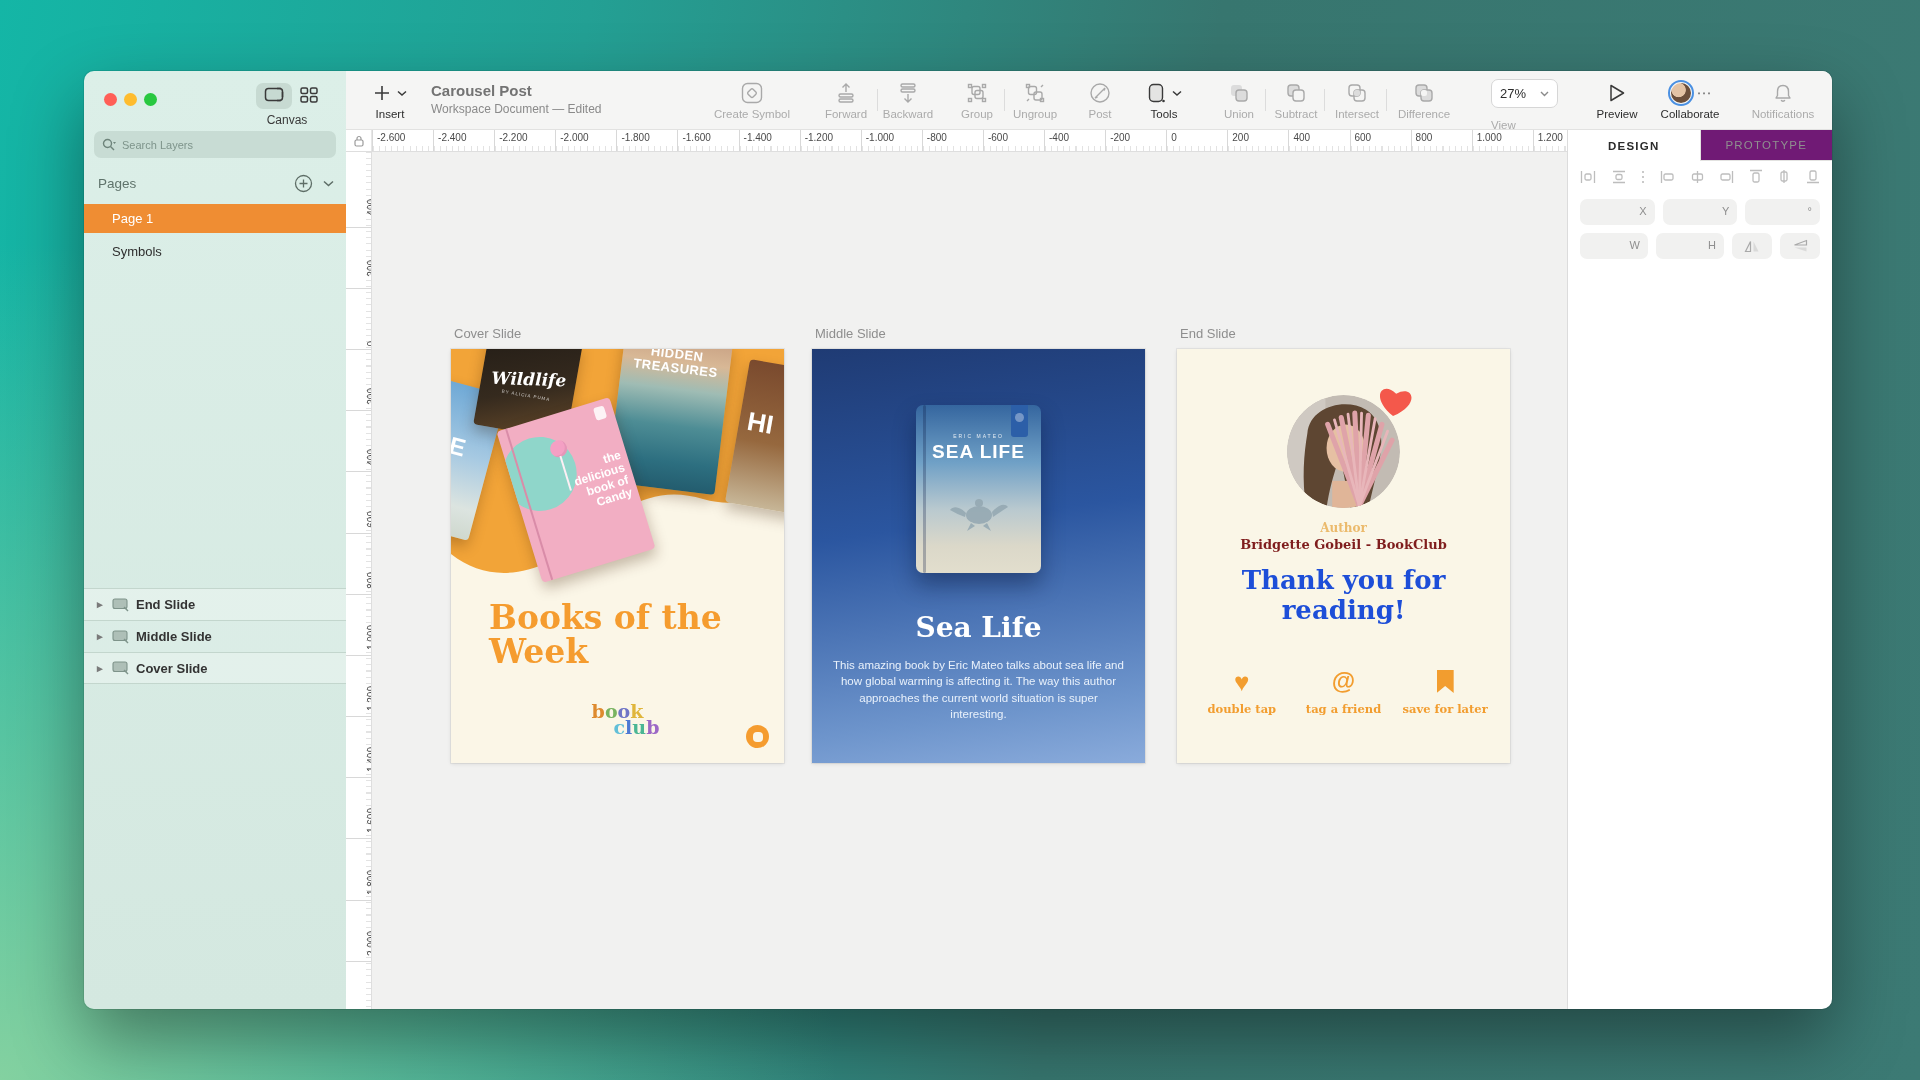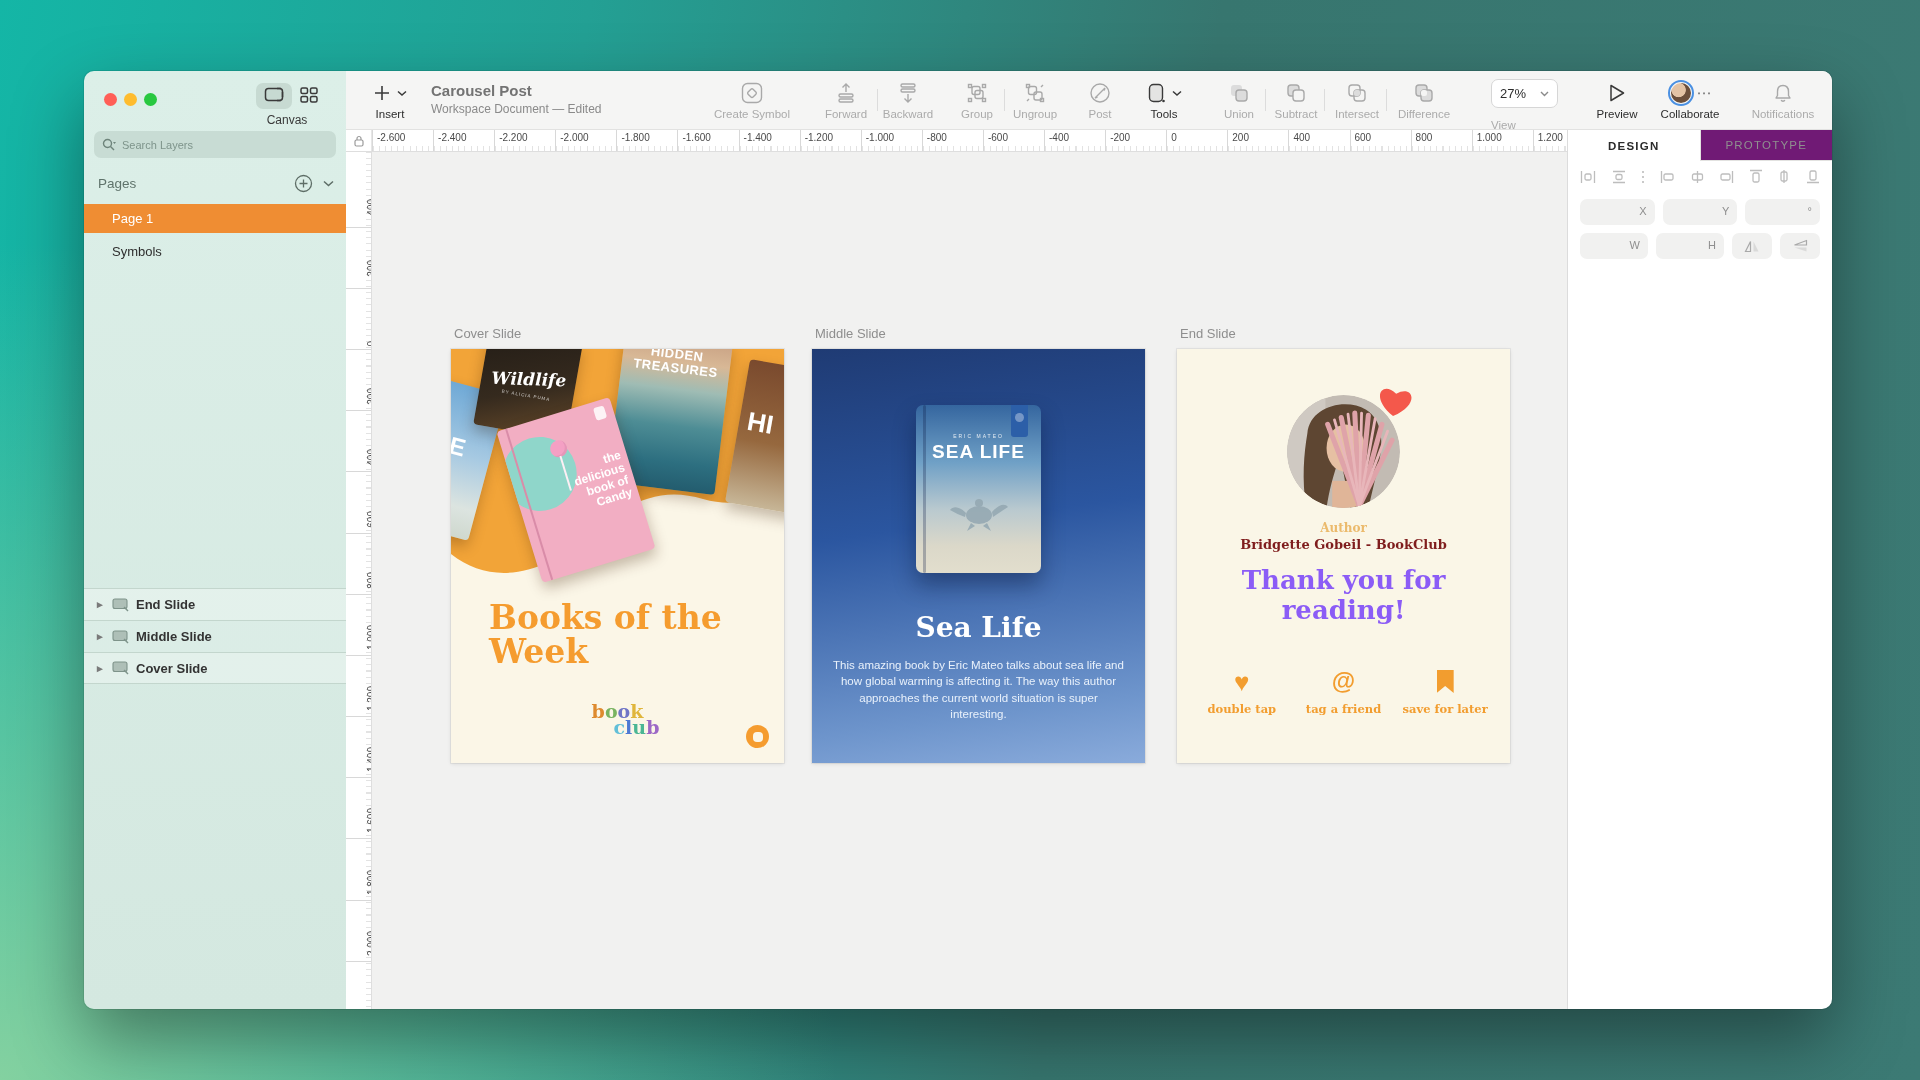--- a/index.html
+++ b/index.html
@@ -125,21 +125,21 @@
                      font-family:"DejaVu Serif", serif; font-weight:700; font-size:28px; }
   .middle .body { position:absolute; top:308px; left:20px; right:20px; text-align:center; font-size:11.5px; line-height:1.42; color:#E9F1FB; }
 
   
   .end { background:#FAF6E7; text-align:center; }
   .avatar { position:absolute; left:110px; top:46px; width:113px; height:113px; }
   .avatar svg { border-radius:50%; }
   .avatar .heart { position:absolute; right:-14px; top:-10px; transform:rotate(8deg); }
   .end .author { position:absolute; top:172px; left:0; right:0; font-family:"DejaVu Serif", serif; font-weight:700; font-size:12px; color:#EBBA6C; }
   .end .aname { position:absolute; top:188px; left:0; right:0; font-family:"DejaVu Serif", serif; font-weight:700; font-size:13px; color:#7f1d1d; }
-  .end .heading { position:absolute; top:216px; left:0; right:0; font-family:"DejaVu Serif", serif; font-weight:700; font-size:26px; color:#8b5cf6; }
+  .end .heading { position:absolute; top:216px; left:0; right:0; font-family:"DejaVu Serif", serif; font-weight:700; font-size:26px; color:#1d4ed8; }
   .end .follow { position:absolute; top:260px; left:36px; right:36px; font-size:12.5px; line-height:1.45; color:#F2A13A; }
   .end .follow b { font-weight:700; }
   .actions { position:absolute; top:316px; left:14px; right:14px; display:flex; }
   .action { flex:1; }
   .action .ic { height:28px; display:flex; align-items:flex-end; justify-content:center; color:#F29D2F; }
   .action .lbl { margin-top:9px; font-family:"DejaVu Serif", serif; font-weight:700; font-size:11.5px; color:#F29D2F; }
   .bmark { width:17px; height:23px; background:#F29D2F; clip-path:polygon(0 0,100% 0,100% 100%,50% 70%,0 100%); }
   .heart-glyph { font-size:26px; line-height:22px; color:#F29D2F; }
   .at-glyph { font-size:24px; font-weight:700; line-height:24px; }
 

